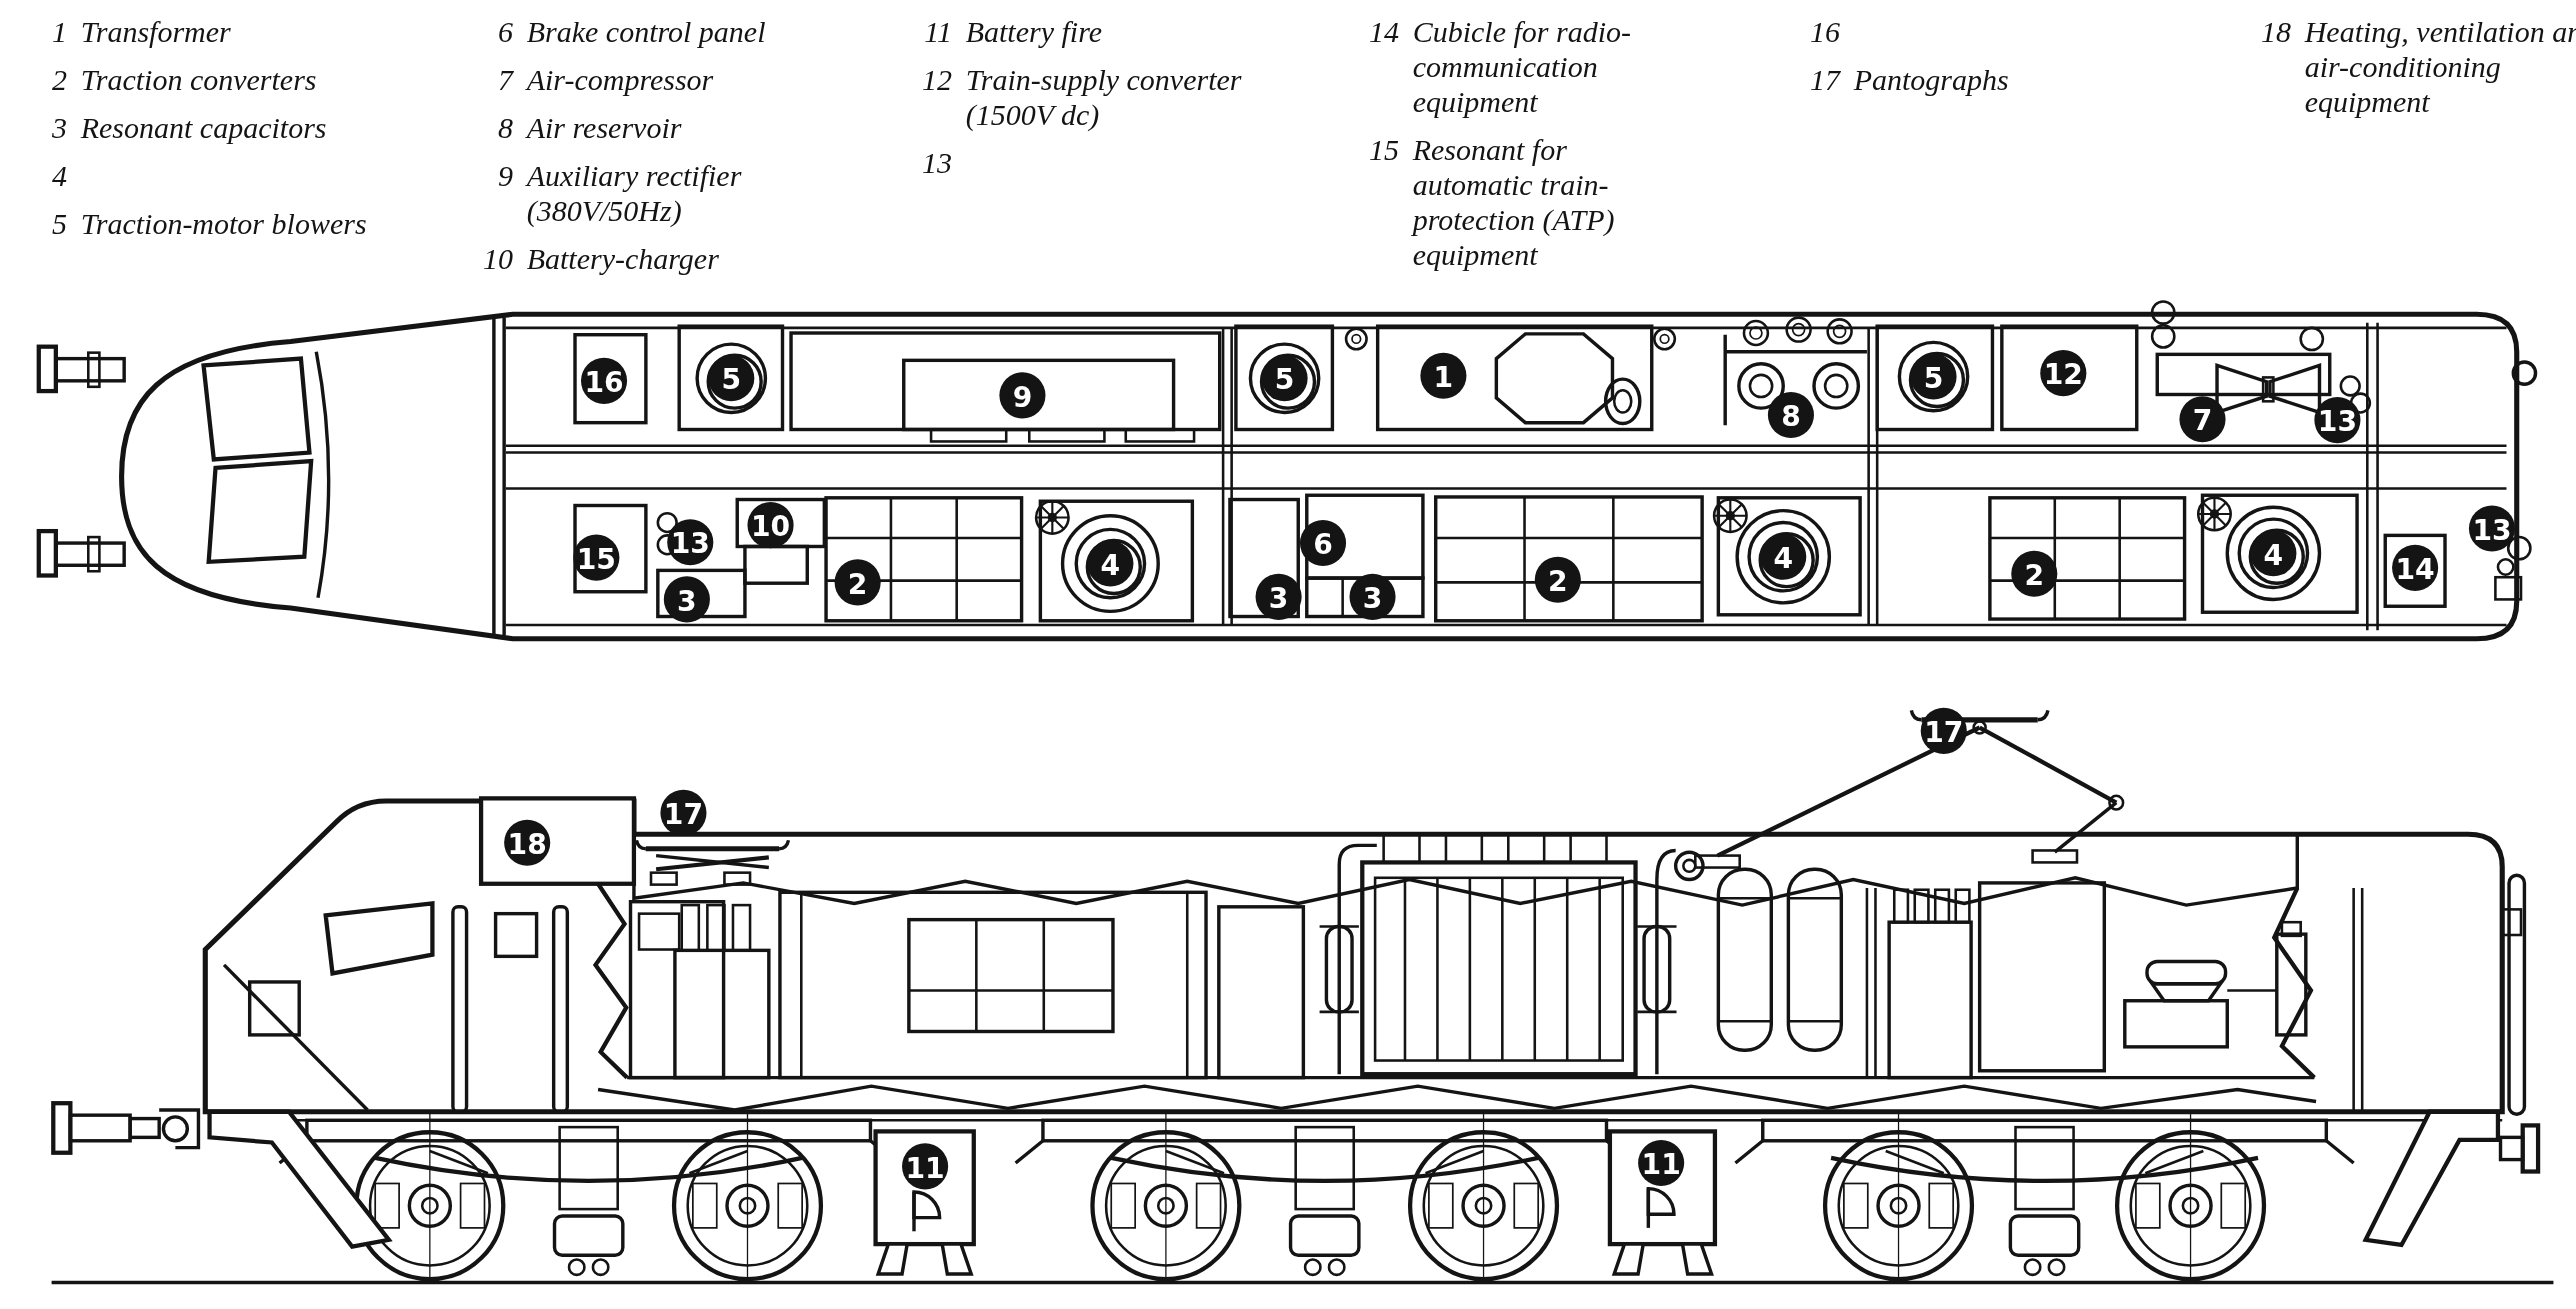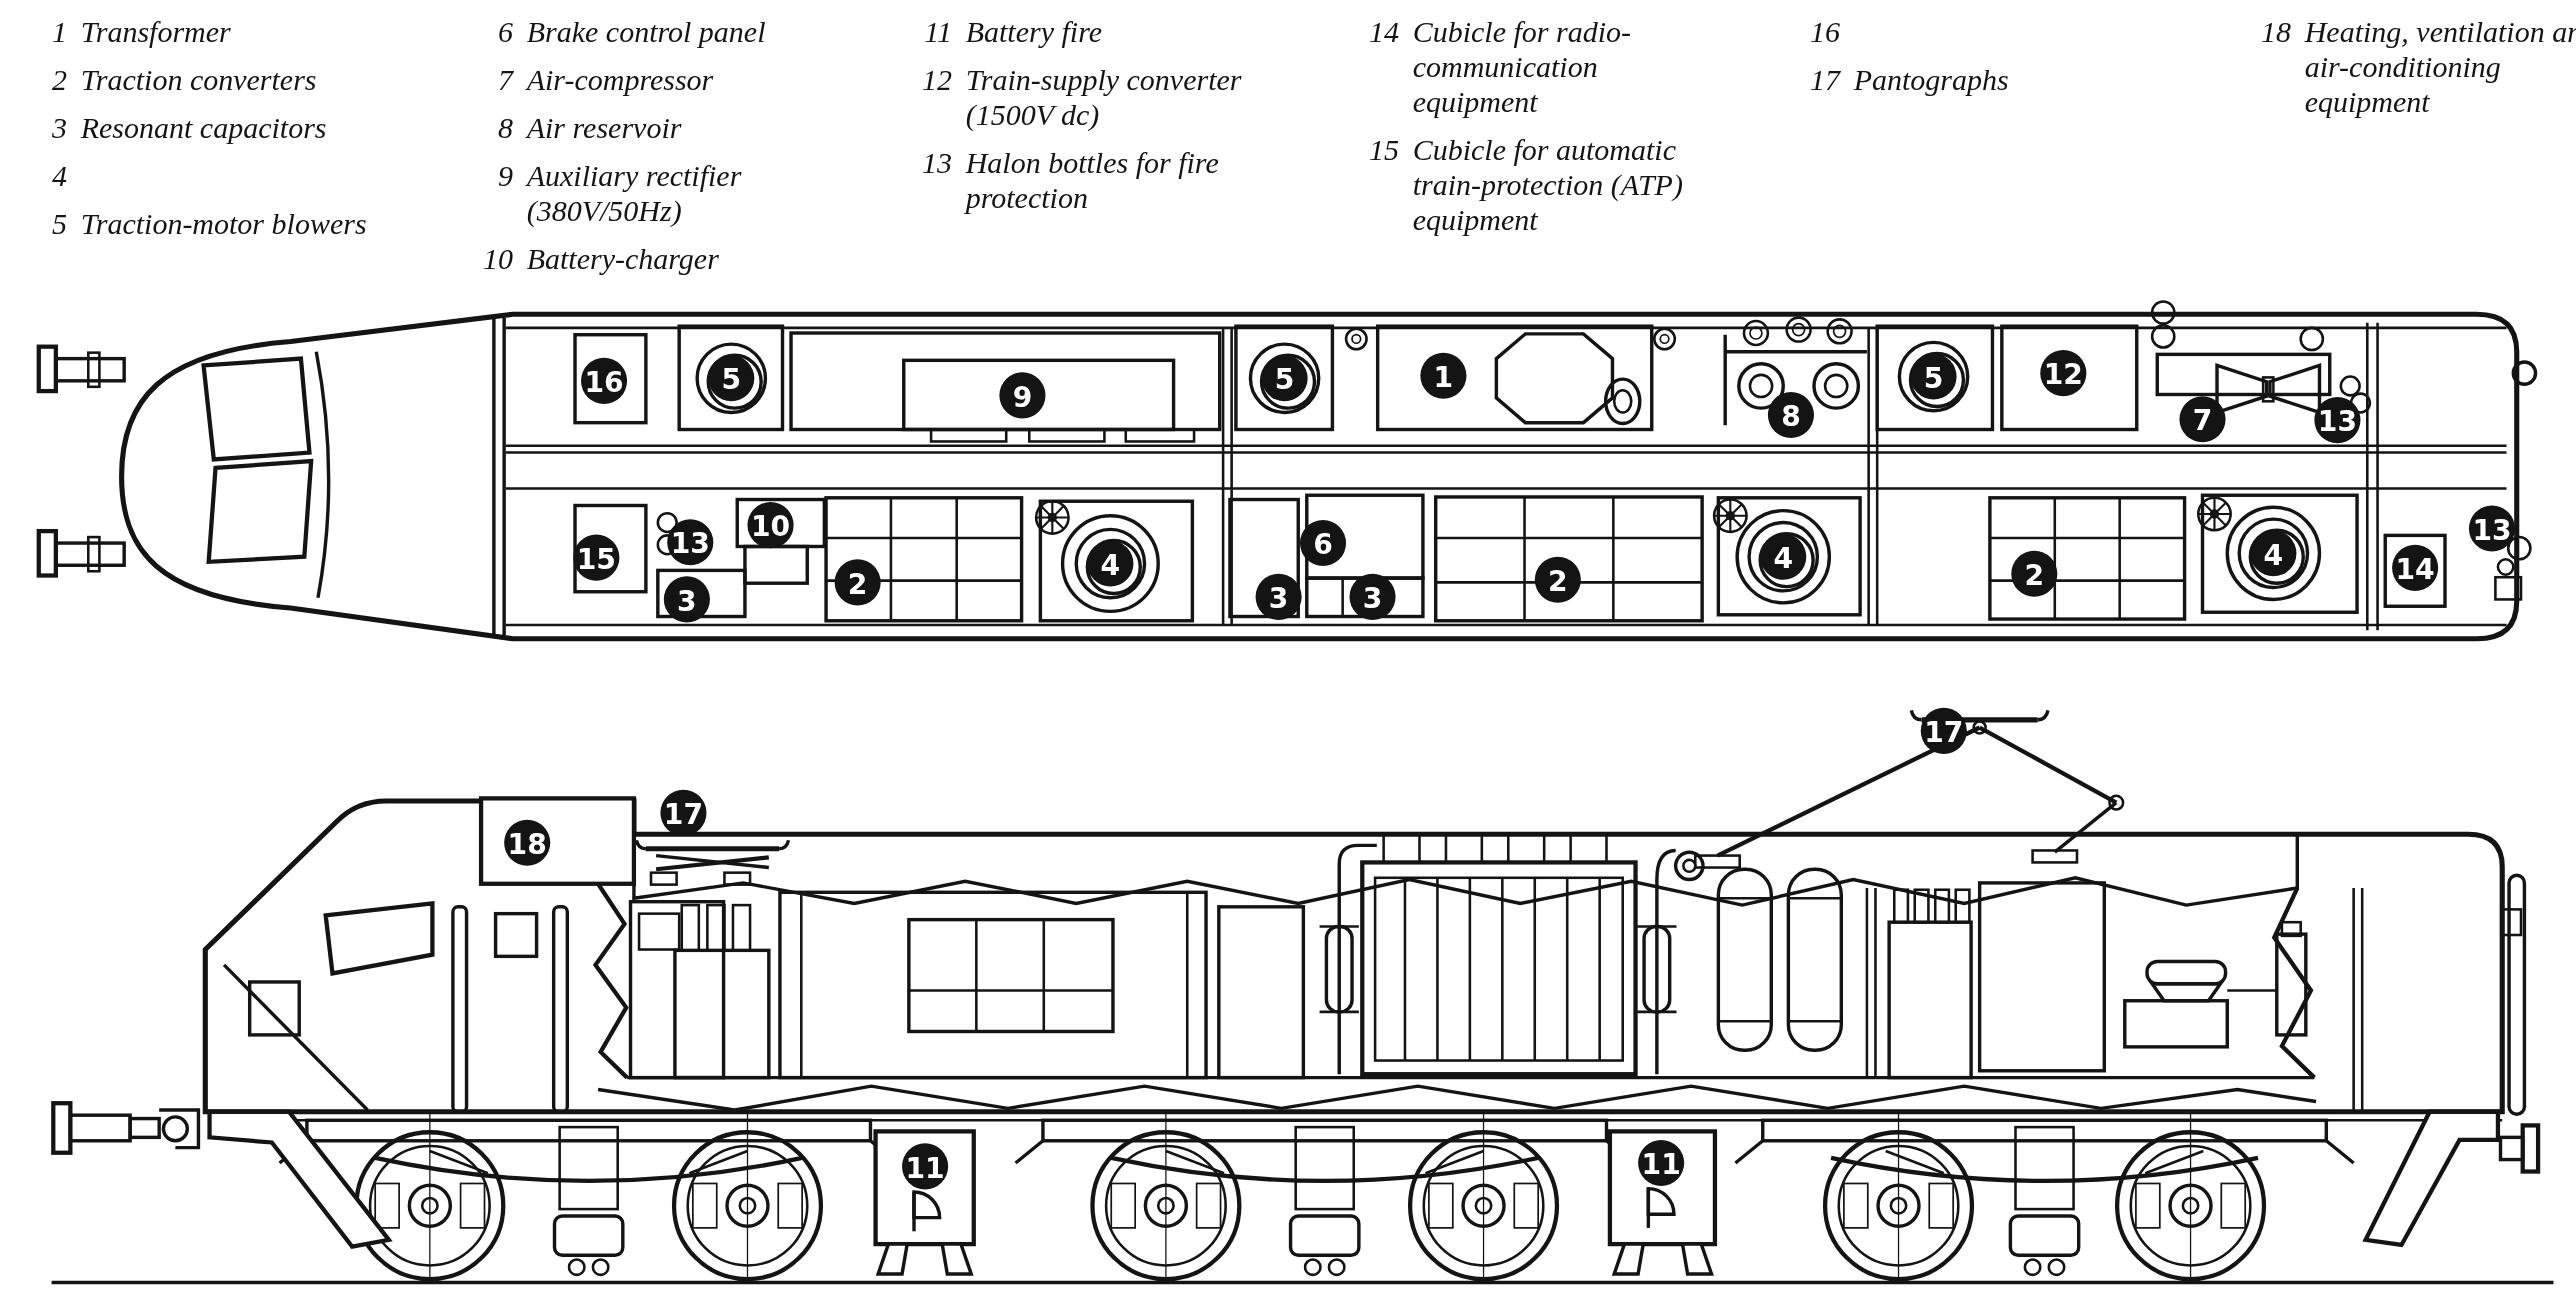--- a/index.html
+++ b/index.html
@@ -513,31 +513,30 @@
     <div class="lg-item">
         <span class="num">11</span>
         <span class="lbl">Battery fire</span>
       </div>
     <div class="lg-item">
         <span class="num">12</span>
         <span class="lbl">Train-supply converter (1500V dc)</span>
       </div>
     <div class="lg-item">
         <span class="num">13</span>
-        <span class="lbl">Halon bottles for fire protection</span>
       </div>
   </div>
   <div class="lg-col c4">
     <div class="lg-item">
         <span class="num">14</span>
         <span class="lbl">Cubicle for radio-communication equipment</span>
       </div>
     <div class="lg-item">
         <span class="num">15</span>
-        <span class="lbl">Cubicle for automatic train-protection (ATP) equipment</span>
+        <span class="lbl">Resonant for automatic train-protection (ATP) equipment</span>
       </div>
   </div>
   <div class="lg-col c5">
     <div class="lg-item">
         <span class="num">16</span>
       </div>
     <div class="lg-item">
         <span class="num">17</span>
         <span class="lbl">Pantographs</span>
       </div>

